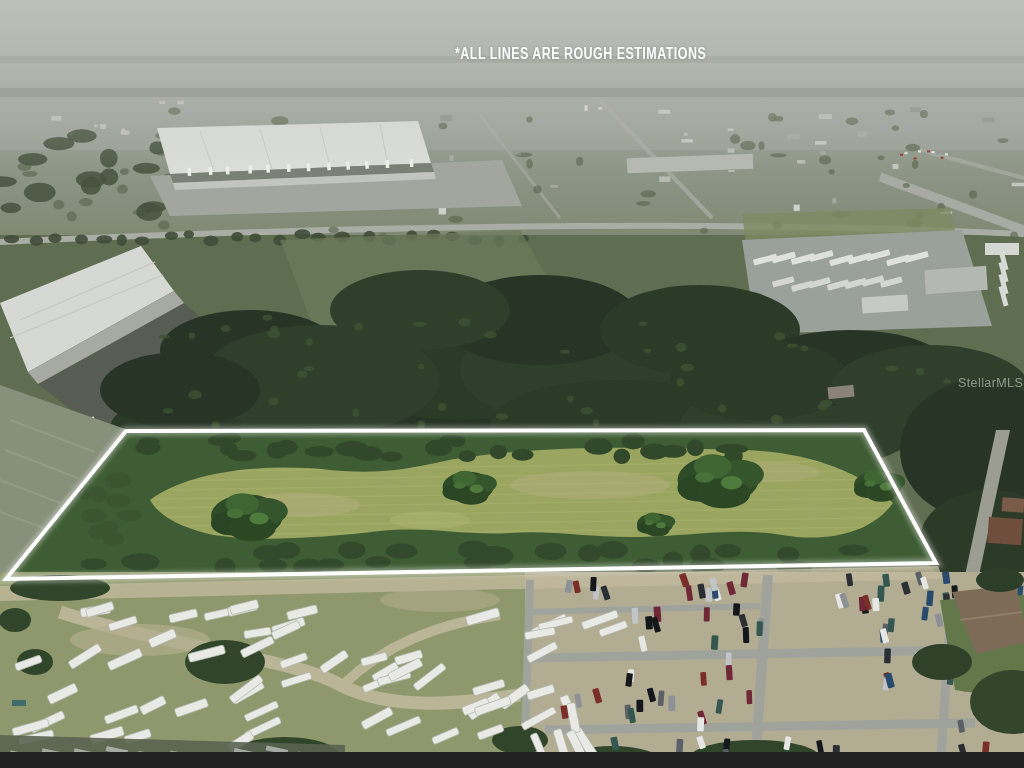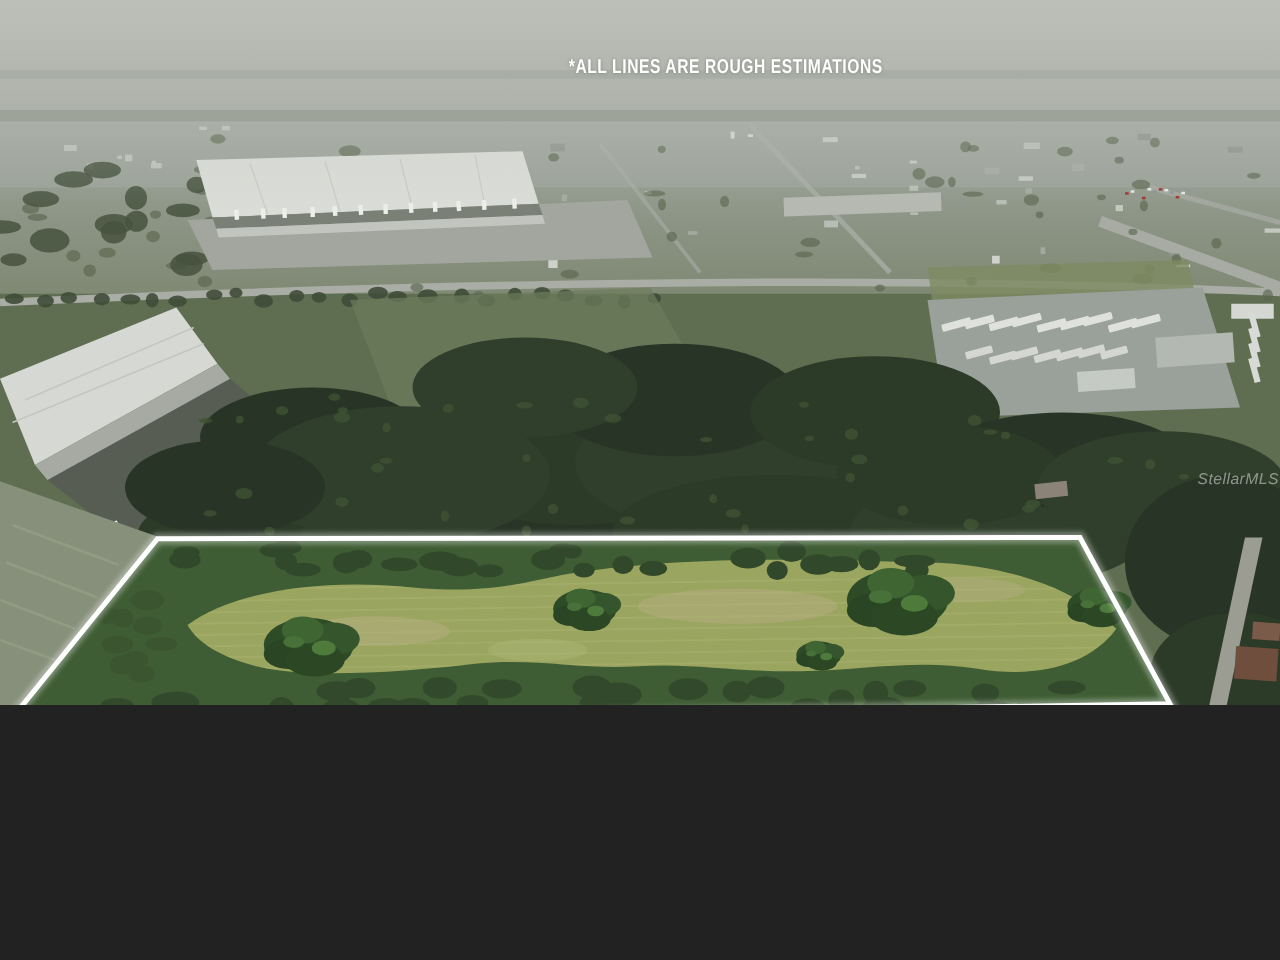--- a/index.html
+++ b/index.html
@@ -1,23 +1,23 @@
 <!DOCTYPE html>
 <html><head>
 <meta charset="utf-8">
 <style>
   html,body{margin:0;padding:0;background:#222;}
-  .stage{position:relative;width:1024px;height:564px;overflow:hidden;
+  .stage{position:relative;width:1024px;height:752px;overflow:hidden;
          font-family:"Liberation Sans",sans-serif;background:#5f6d51;}
   .stage svg{position:absolute;left:0;top:0;}
   .disclaimer{position:absolute;left:455px;top:45px;color:#ffffff;font-weight:bold;
     font-size:16px;letter-spacing:.6px;white-space:nowrap;transform:scaleX(.78);
     transform-origin:left center;text-shadow:0 0 3px rgba(40,45,40,.35);}
   .watermark{position:absolute;left:958px;top:376px;color:rgba(224,228,221,.55);
-    font-size:12.5px;letter-spacing:.4px;white-space:nowrap;font-style:italic;}
+    font-size:12.5px;letter-spacing:.4px;white-space:nowrap;}
 </style>
 </head>
 <body>
 
 <div class="stage">
 <svg width="1024" height="768" viewBox="0 0 1024 768">
   <defs>
     <linearGradient id="hazeG" x1="0" y1="0" x2="0" y2="1">
       <stop offset="0" stop-color="#b6b8b2"></stop>
           <stop offset="1" stop-color="#99a096"></stop>

